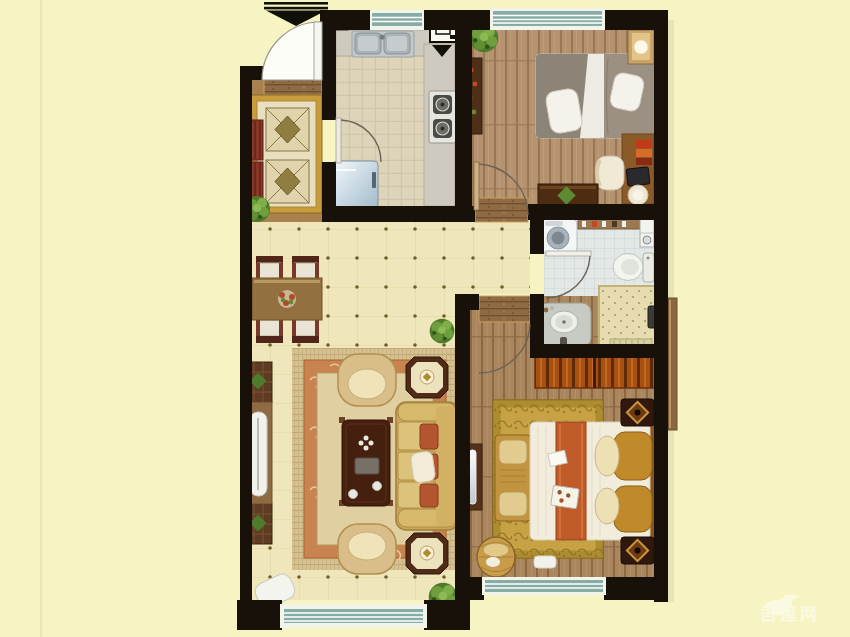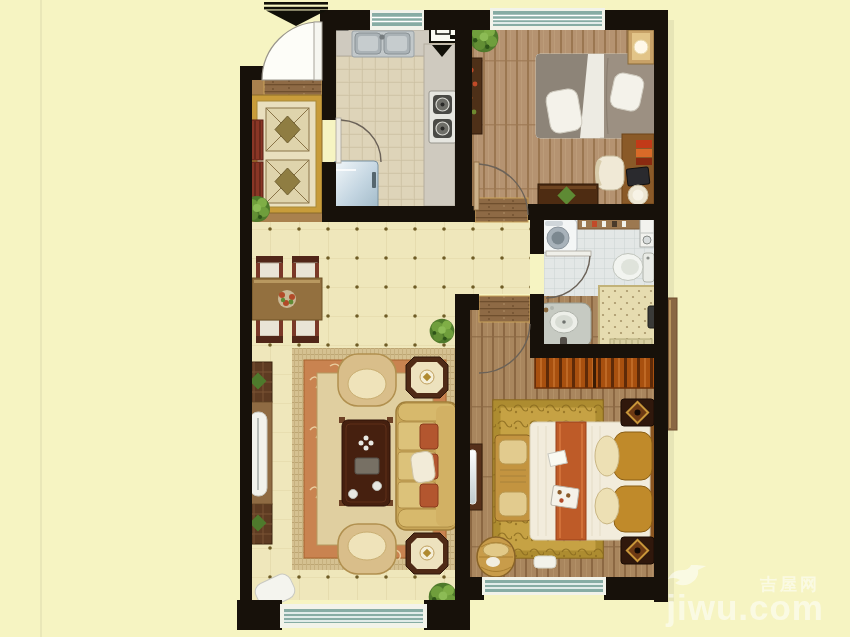--- a/index.html
+++ b/index.html
@@ -515,15 +515,14 @@
   </svg>
 
   <div class="watermark">
     <div class="wm-top">
       <svg width="42" height="30" viewBox="0 0 42 30">
         <path fill="#ffffff" d="M25 2c-1 3-4 5-8 5-7 0-12 3-15 9 5-2 9-1 12 1l-5 3c5 3 11 3 16 0 5-3 8-8 7-13l8-4-10-1z"></path>
         <path fill="#ffffff" d="M20 8c3-4 8-6 13-4-4 1-6 3-7 6z" opacity=".9"></path>
       </svg>
       <span class="wm-cn">吉屋网</span>
     </div>
-    <div class="wm-logo">jiwu.com</div>
   </div>
 </div>
 
 </body></html>

